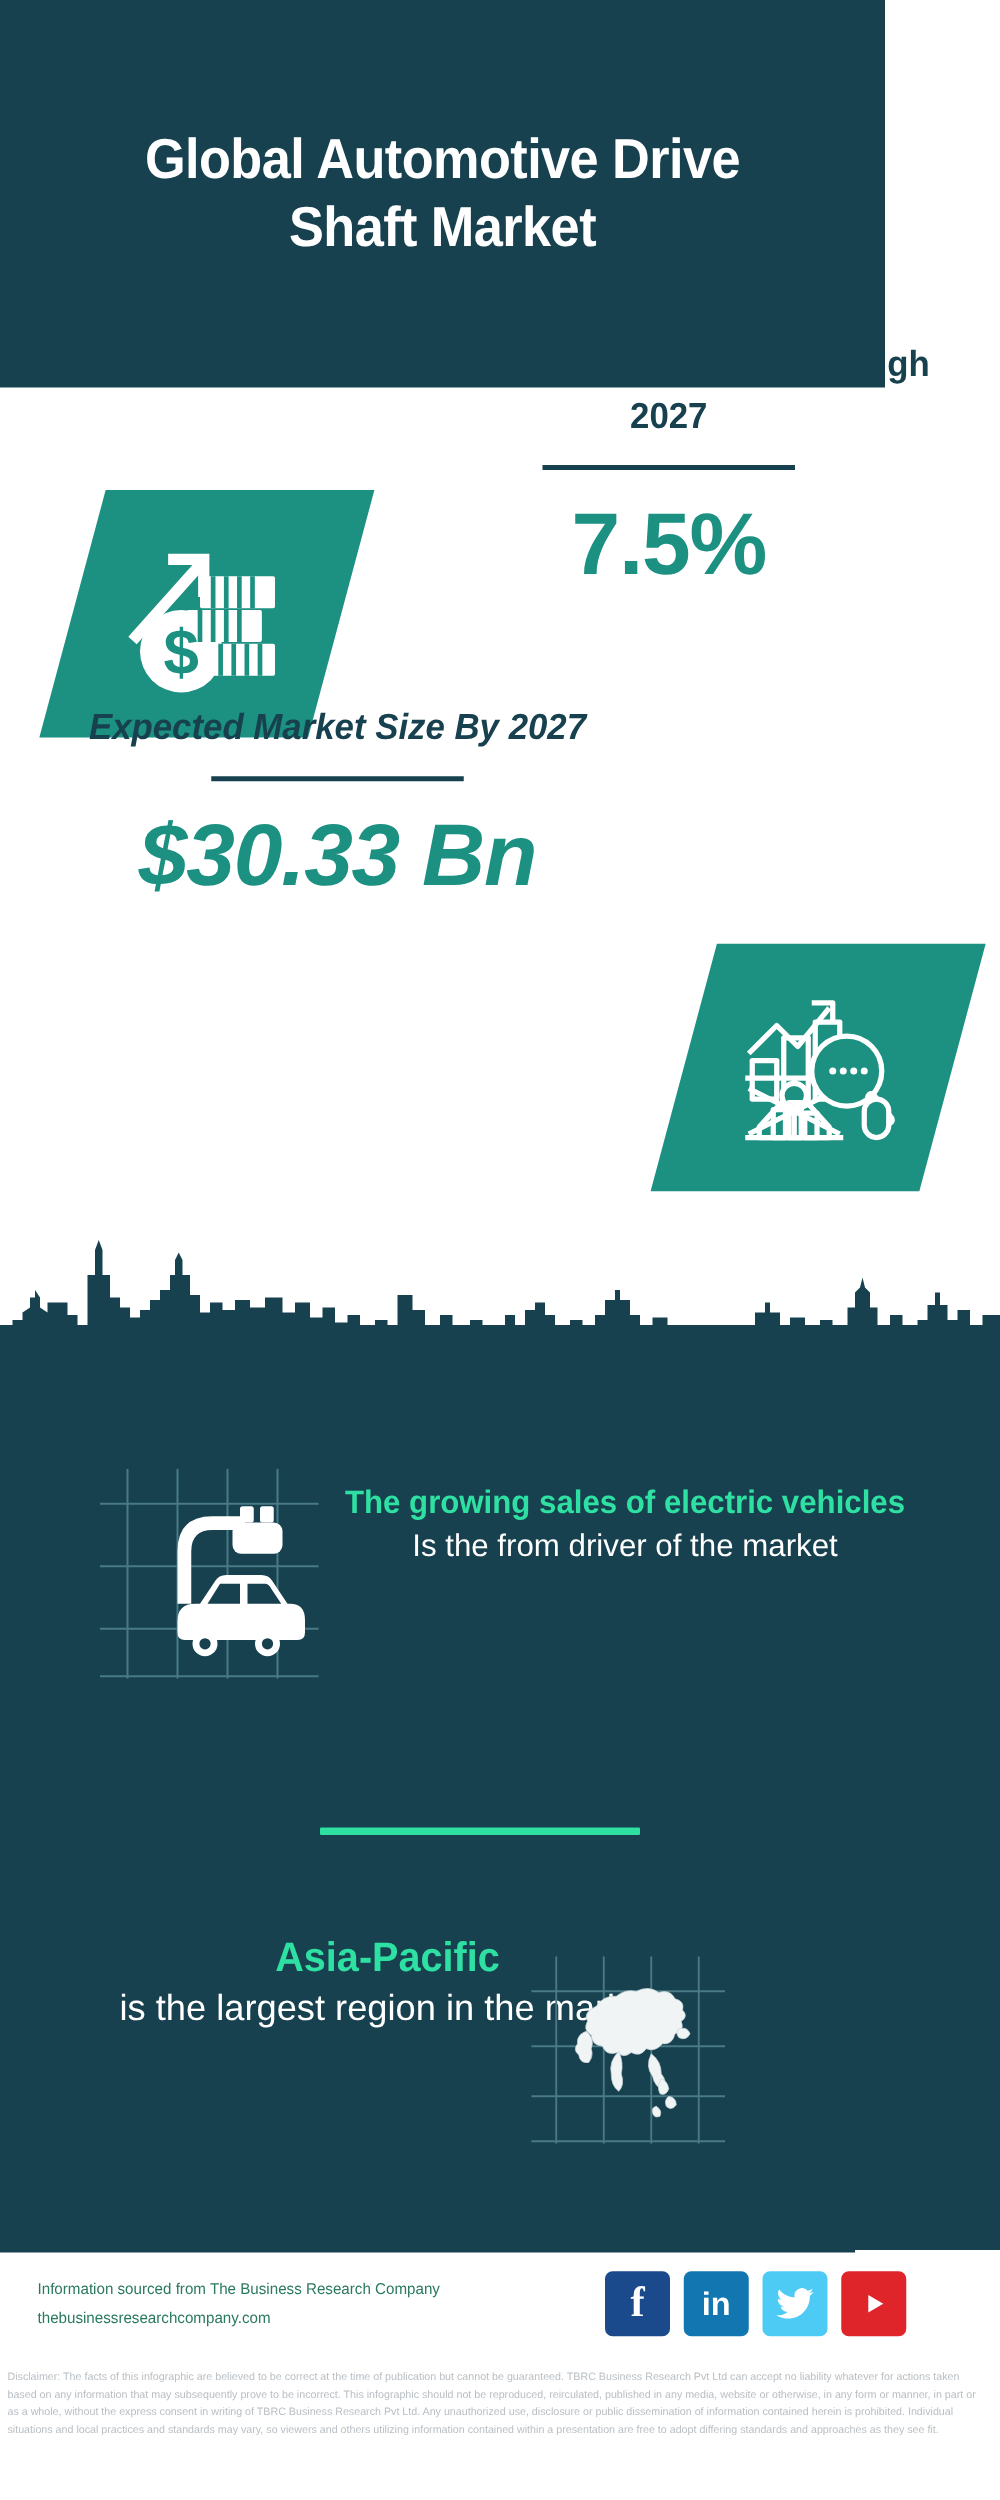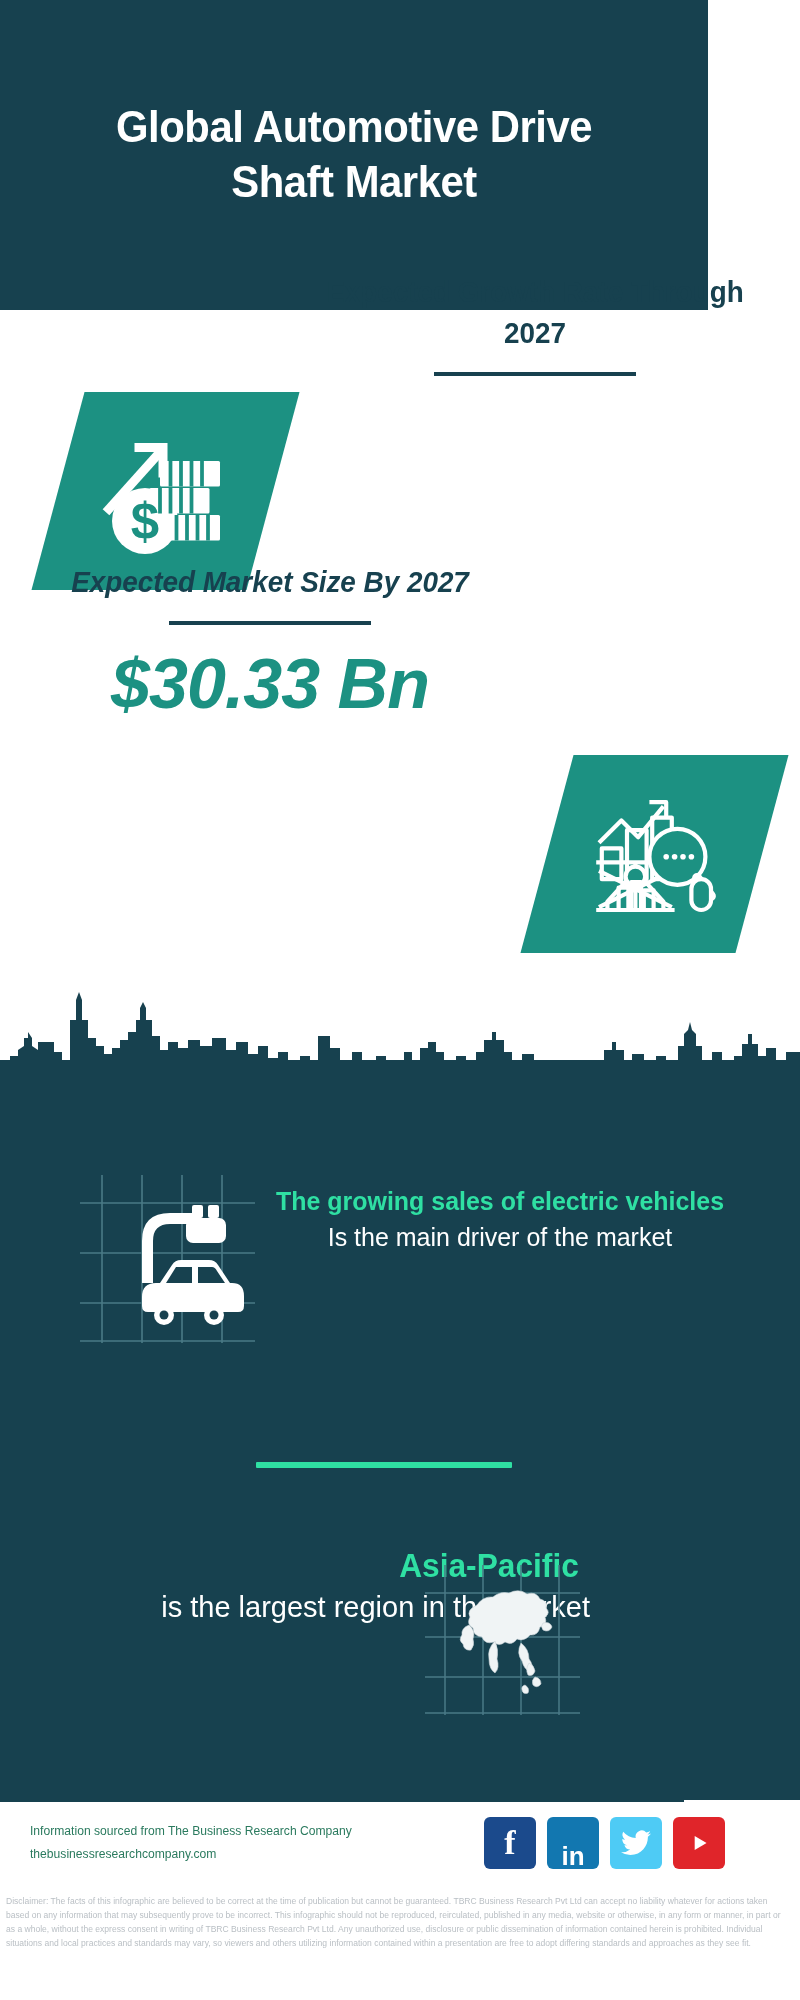--- a/index.html
+++ b/index.html
@@ -88,21 +88,21 @@
     color:#ffffff; font-size:25px; line-height:1.32; margin-top:2px;
   }
   .green-rule {
     position:absolute; left:256px; top:1462px; width:256px; height:6px;
     background:#2fe0a3; border-radius:1px;
   }
   .apac-row {
     position:absolute; left:0; top:1545px; width:800px; height:180px;
   }
   .apac-text {
-    position:absolute; left:30px; top:0; width:560px; text-align:right;
+    position:absolute; left:30px; top:0; width:560px; text-align:center;
   }
   .apac-head {
     color:#2fe0a3; font-size:33px; font-weight:bold; line-height:1.3;
     transform:scaleX(0.96);
   }
   .apac-sub {
     color:#ffffff; font-size:29px; line-height:1.32;
   }
   .map-icon {
     position:absolute; left:425px; top:1565px; width:155px; height:150px;
@@ -120,21 +120,21 @@
   }
   .socials {
     position:absolute; left:484px; top:15px; display:flex; gap:11px;
   }
   .s-icon {
     width:52px; height:52px; border-radius:6px;
     display:flex; align-items:center; justify-content:center;
     color:#fff; font-weight:bold;
   }
   .s-fb { background:#1b4a8c; }
-  .s-li { background:#1277b0;align-items:flex-end; }
+  .s-li { background:#1277b0; }
   .s-tw { background:#4ecbf5; }
   .s-yt { background:#e0252a; }
 
   .disclaimer {
     position:absolute; left:0; top:1895px; width:800px; padding:0 6px;
     color:#b9bfc4; font-size:8.6px; line-height:1.62; text-align:left;
     transform:scaleX(0.995); transform-origin:left;
   }
 </style>
 </head>
@@ -168,20 +168,21 @@
         <g fill="#1c9182">
           <text x="36" y="82" font-size="34" font-weight="bold" text-anchor="middle" font-family="Liberation Sans, sans-serif">$</text>
         </g>
       </svg>
     </div>
   </div>
 
   <div class="stat1-text">
     <div class="stat-label">Expected Growth Rate Through 2027</div>
     <div class="rule-dark"></div>
+    <div class="stat-value">7.5%</div>
   </div>
 
   <div class="stat2-text">
     <div class="stat-label">Expected Market Size By 2027</div>
     <div class="rule-dark"></div>
     <div class="stat-value">$30.33 Bn</div>
   </div>
 
   <div class="stat2-icon">
     <div class="para"></div>
@@ -242,21 +243,21 @@
         <g fill="#17414f">
           <path d="M96 92 h16 v16 h-26 z"></path>
           <path d="M118 92 h14 q3 0 5 4 l8 12 h-27 z"></path>
           <circle cx="84" cy="140" r="4.5"></circle>
           <circle cx="134" cy="140" r="4.5"></circle>
         </g>
       </svg>
     </div>
     <div class="ev-text">
       <div class="accent-head">The growing sales of electric vehicles</div>
-      <div class="white-sub">Is the main driver of the market</div>
+      <div class="white-sub">Is the from driver of the market</div>
     </div>
   </div>
 
   <div class="green-rule"></div>
 
   <div class="apac-row">
     <div class="apac-text">
       <div class="apac-head">Asia-Pacific</div>
       <div class="apac-sub">is the largest region in the market</div>
     </div>

